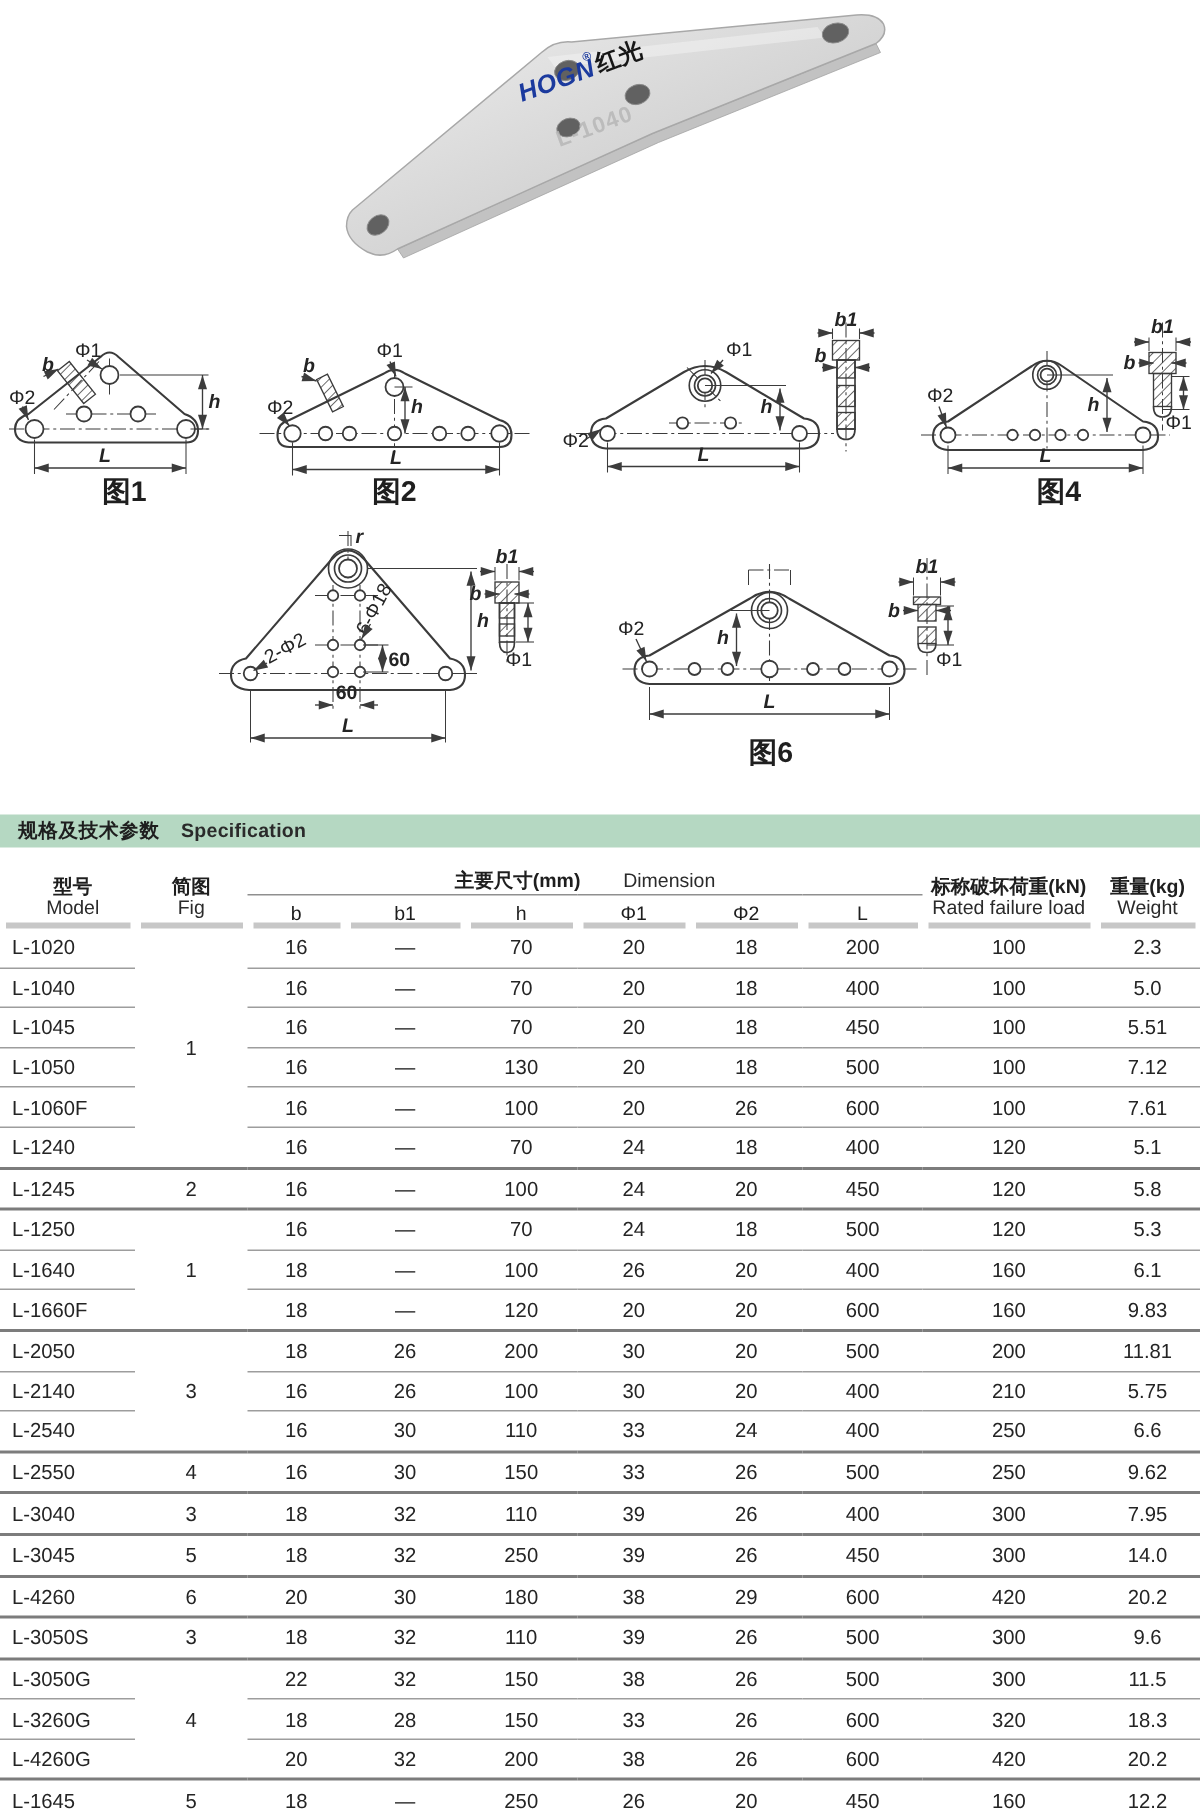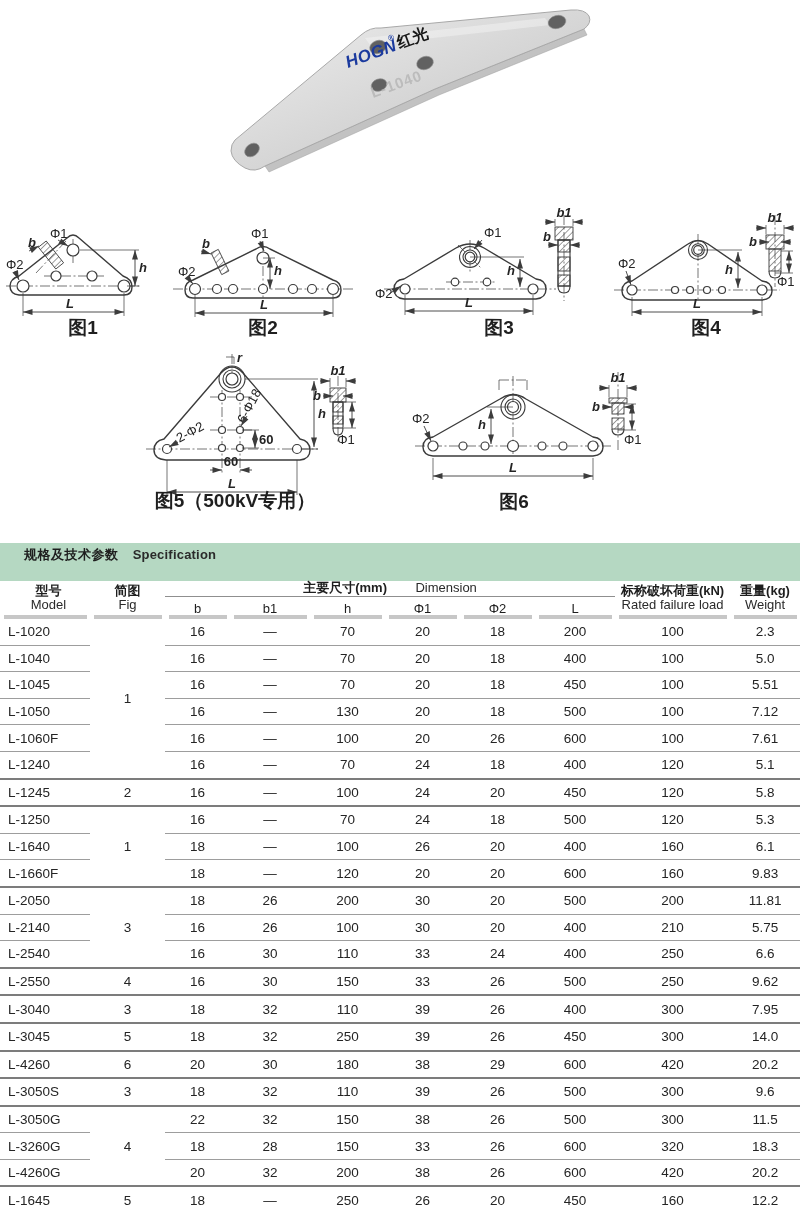--- a/index.html
+++ b/index.html
@@ -21,22 +21,22 @@
   .pl  { fill:none; stroke:#3b3b3b; stroke-width:1.4; stroke-linejoin:round; }
   .thin{ stroke:#3b3b3b; stroke-width:.7; fill:none; }
   .thin2{ stroke:#3b3b3b; stroke-width:1.1; fill:none; }
   .cl  { stroke:#3b3b3b; stroke-width:.7; fill:none; stroke-dasharray:10 2.5 2 2.5; }
   .dim { stroke:#3b3b3b; stroke-width:.9; fill:none; }
   .hole{ fill:#fff; stroke:#3b3b3b; stroke-width:1.2; }
   .hb  { fill:url(#hatch); stroke:#3b3b3b; stroke-width:.9; }
   .dt  { font-style:italic; font-weight:700; }
   .num { font-weight:700; }
   
-  #spec-bar { position:absolute; left:0; top:543px; width:800px; height:38px;
-              background:var(--bar-green); line-height:22px; padding-left:24px; box-sizing:border-box;
+  #spec-bar { position:absolute; left:0; top:543px; width:800px; height:22px;
+              background:var(--bar-green); line-height:22px; padding-left:12px; box-sizing:border-box;
               color:#2d2d2d; font-size:15px; }
   #spec-bar .zh { font-weight:700; letter-spacing:.5px; }
   #spec-bar .en { font-weight:700; margin-left:10px; letter-spacing:.2px; }
   
   #table-wrap { position:absolute; left:0; top:572px; width:800px; }
   #spec-table { border-collapse:collapse; table-layout:fixed; width:800px; }
   #spec-table th { font-weight:400; padding:0; }
   .zh { font-weight:700; font-size:13px; line-height:15px; color:#1e1e1e; }
   .en { font-weight:400; font-size:13px; line-height:14px; color:#2a2a2a; }
   th.two-line { vertical-align:bottom; }
@@ -192,21 +192,20 @@
     <path class="thin2" d="M190,79 Q190,86 196,86 Q202,86 202,79"></path>
     <line class="thin" x1="187" y1="19" x2="187" y2="12"></line>
     <line class="thin" x1="205" y1="19" x2="205" y2="12"></line>
     <line class="dim" x1="177" y1="15" x2="187" y2="15" marker-end="url(#arr)"></line>
     <line class="dim" x1="215" y1="15" x2="205" y2="15" marker-end="url(#arr)"></line>
     <text class="dt" x="196" y="10" text-anchor="middle">b1</text>
     <line class="dim" x1="180" y1="38" x2="190" y2="38" marker-end="url(#arr)"></line>
     <line class="dim" x1="212" y1="38" x2="202" y2="38" marker-end="url(#arr)"></line>
     <text class="dt" x="183" y="34" text-anchor="end">b</text>
   </svg>
-  <div class="fig-caption">图3</div>
 </div>
 
 <div class="fig" style="left:612px; top:207px; width:188px; height:134px;">
   <svg width="188" height="112" viewBox="0 0 188 112">
     <line class="cl" x1="2" y1="83" x2="168" y2="83"></line>
     <line class="cl" x1="86" y1="27" x2="86" y2="92"></line>
     <path class="pl" d="M20,93 Q10,92 10,84 Q10,75 20,74 L76,37 Q86,30 96,37 L150,74 Q160,75 160,84 Q160,92 150,93 Z"></path>
     <circle class="thin2" cx="86" cy="43" r="9.5"></circle>
     <circle class="thin2" cx="86" cy="43" r="6.3"></circle>
     <circle class="hole" cx="86" cy="43" r="4.3"></circle>
@@ -300,21 +299,20 @@
     <line class="dim" x1="234" y1="29" x2="224" y2="29" marker-end="url(#arr)"></line>
     <text class="dt" x="216" y="23" text-anchor="middle">b1</text>
     <line class="dim" x1="201" y1="44" x2="211" y2="44" marker-end="url(#arr)"></line>
     <line class="dim" x1="231" y1="44" x2="221" y2="44" marker-end="url(#arr)"></line>
     <text class="dt" x="199" y="48" text-anchor="end">b</text>
     <line class="thin" x1="222" y1="50" x2="234" y2="50"></line>
     <line class="thin" x1="222" y1="76" x2="234" y2="76"></line>
     <line class="dim" x1="230" y1="50" x2="230" y2="76" marker-start="url(#arr)" marker-end="url(#arr)"></line>
     <text x="224" y="92" text-anchor="middle">Φ1</text>
   </svg>
-  <div class="fig-caption" style="width:226px; bottom:6px;">图5（500kV专用）</div>
 </div>
 
 <div class="fig" style="left:390px; top:360px; width:280px; height:155px;">
   <svg width="280" height="132" viewBox="0 0 280 132">
     <line class="cl" x1="25" y1="86" x2="221" y2="86"></line>
     <line class="cl" x1="123" y1="16" x2="123" y2="95"></line>
     <line class="cl" x1="109" y1="20" x2="109" y2="32"></line>
     <line class="cl" x1="137" y1="20" x2="137" y2="32"></line>
     <line class="cl" x1="109" y1="20" x2="137" y2="20"></line>
     <path class="pl" d="M43,96 Q33,95 33,87 Q33,78 43,77 L110,39 Q123,30 136,39 L203,77 Q213,78 213,87 Q213,95 203,96 Z"></path>

